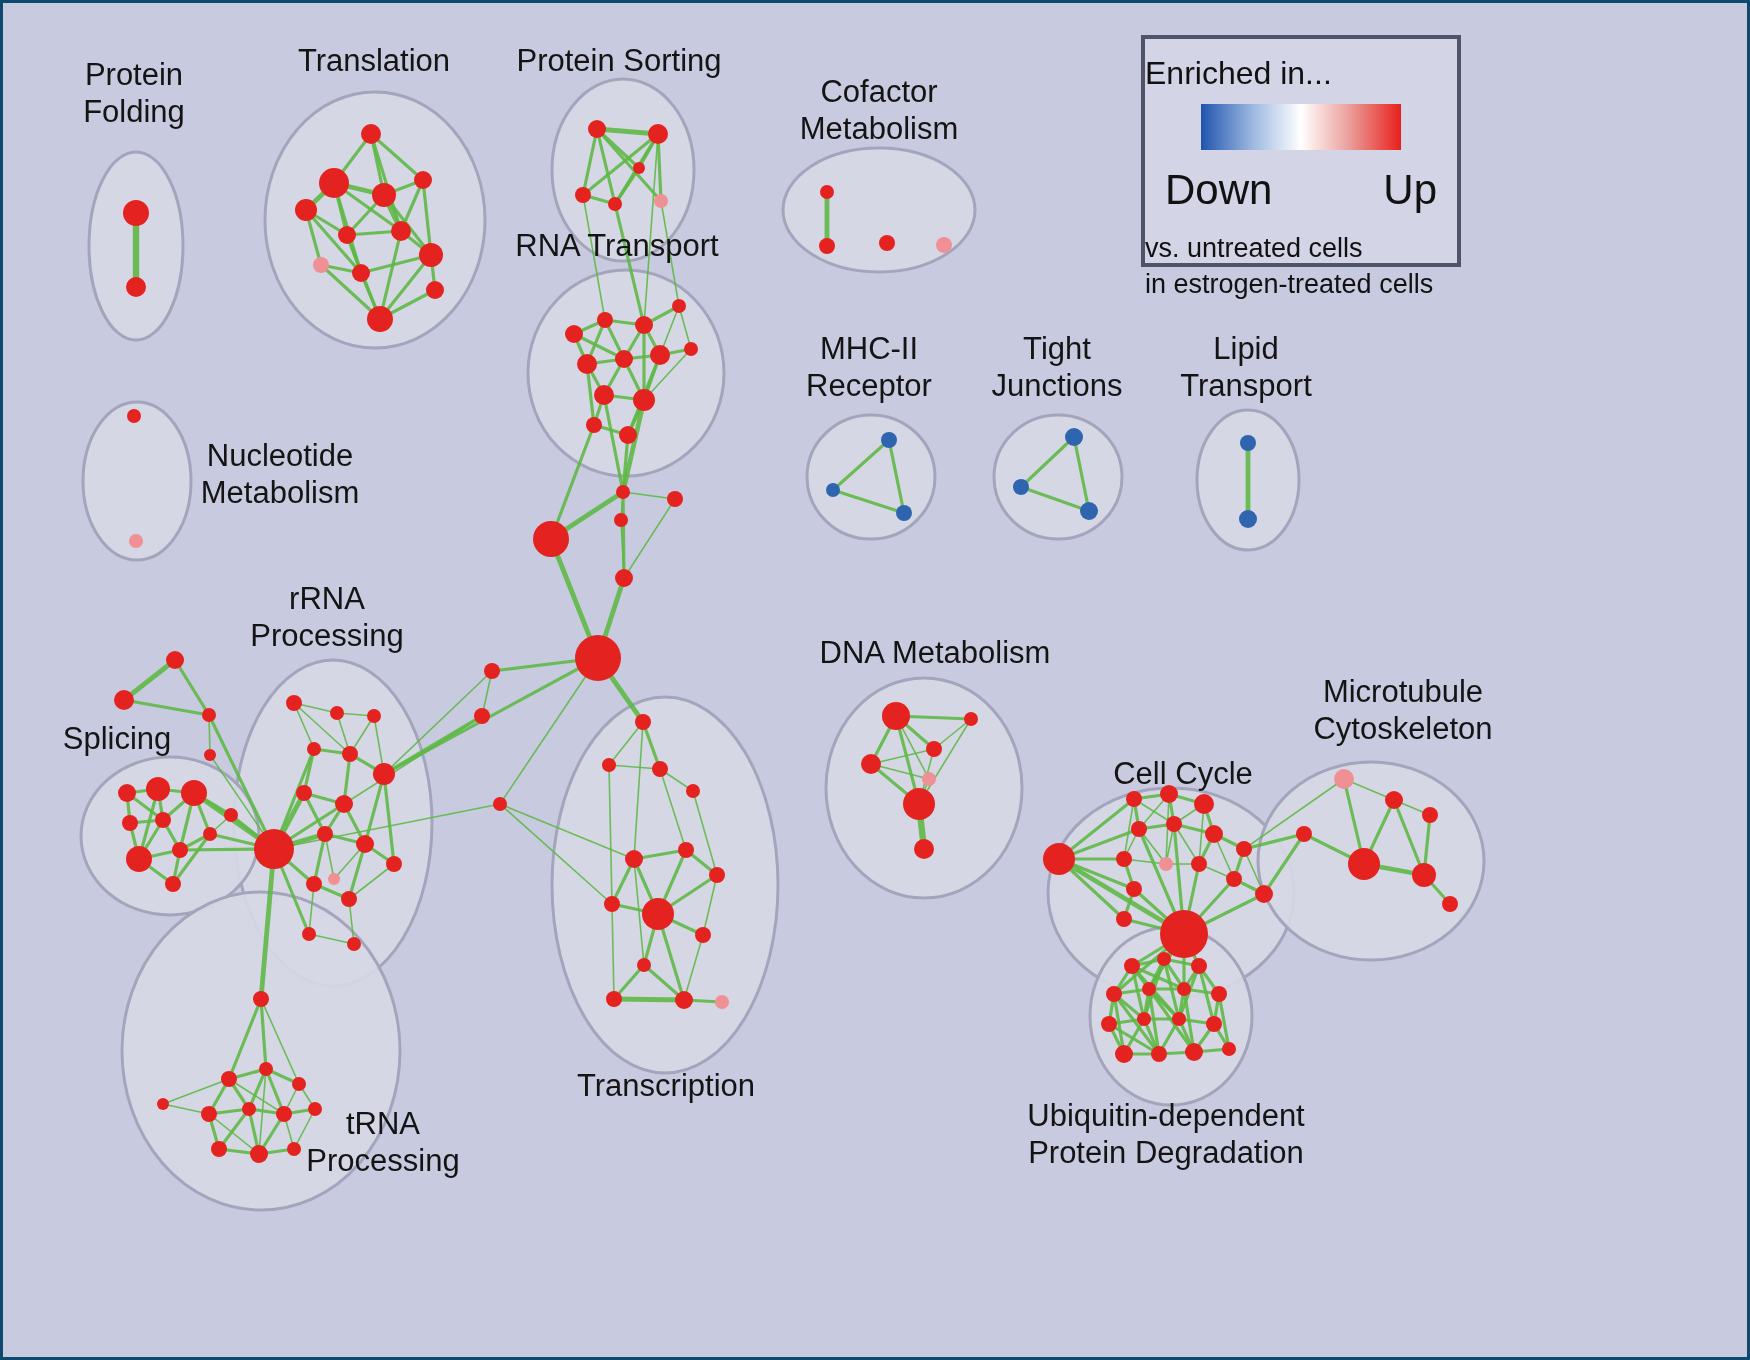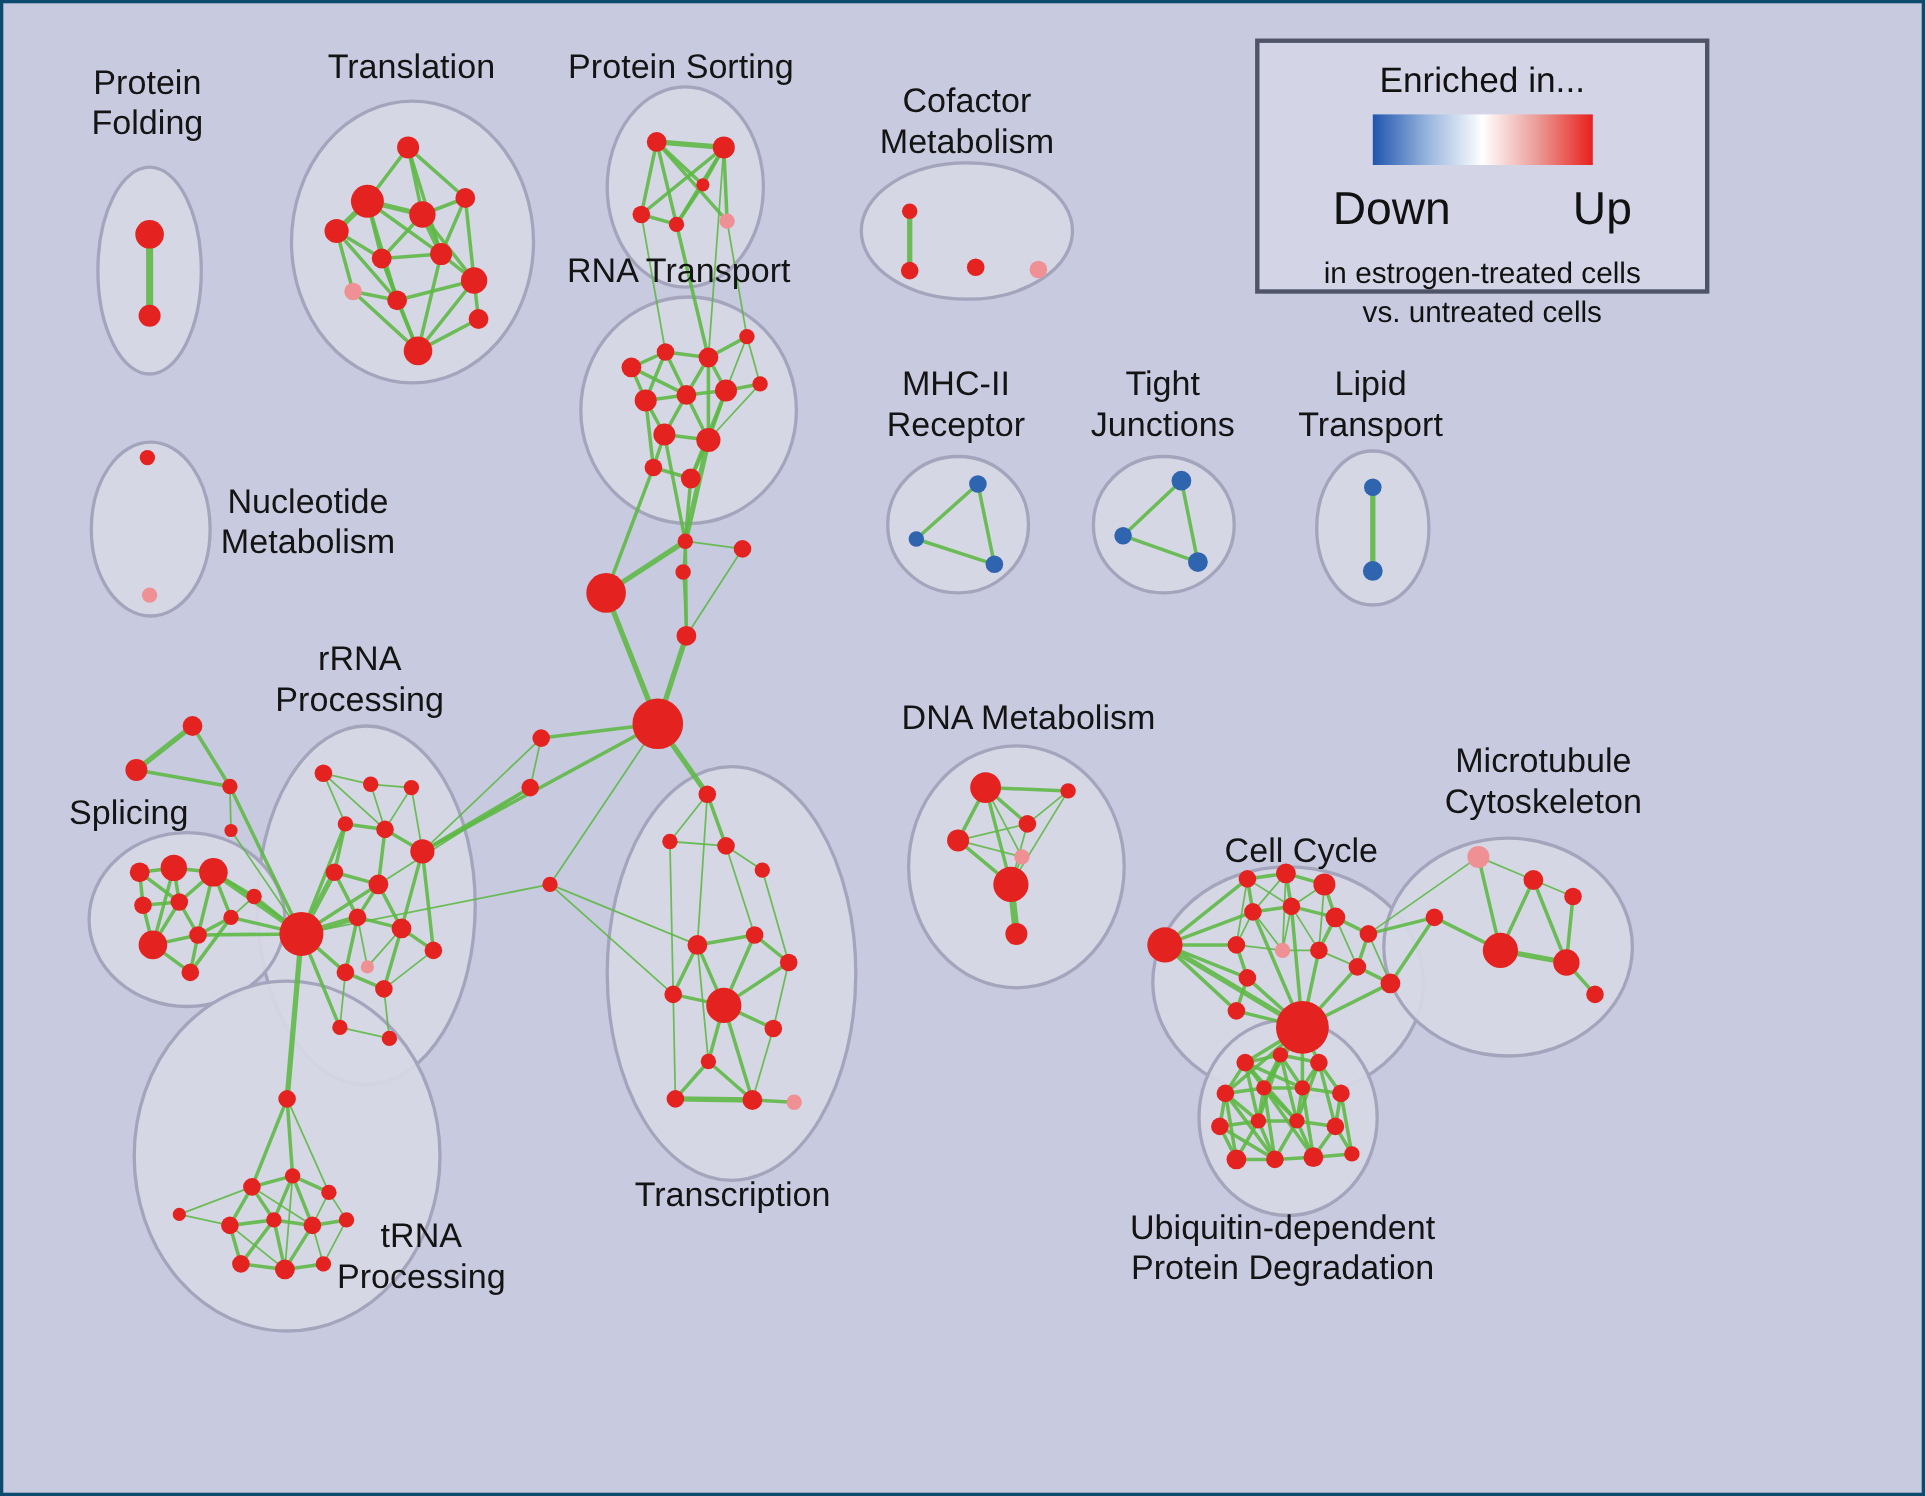--- a/index.html
+++ b/index.html
@@ -23,25 +23,25 @@
   .cluster-label {
     font-size: 31px;
     fill: #141414;
     text-anchor: middle;
     font-family: "Liberation Sans", sans-serif;
   }
   .legend {
     position: absolute;
     left: 1138px;
     top: 32px;
-    width: 413px;
+    width: 320px;
     height: 232px;
     background: #d3d5e6;
     border: 4px solid #4f5468;
-    text-align: center;
+    text-align: left;
     padding-top: 16px;
   }
   .legend-title { font-size: 32px; color: #111; }
   .legend-bar { width: 200px; height: 46px; margin: 12px auto 4px auto; }
   .legend-row {
     display: flex;
     justify-content: space-between;
     width: 272px;
     margin: 16px auto;
     font-size: 42px;
@@ -589,17 +589,17 @@
     </svg>
 
   <div class="legend">
     <div class="legend-title">Enriched in...</div>
     <div class="legend-bar" style="background: linear-gradient(90deg, rgb(32, 85, 174) 0%, rgb(157, 185, 224) 26%, rgb(255, 255, 255) 50%, rgb(235, 159, 155) 74%, rgb(232, 32, 29) 100%);"></div>
     <div class="legend-row">
       <span>Down</span>
       <span>Up</span>
     </div>
     <div class="legend-caption">
+      <div>vs. untreated cells</div>
       <div>in estrogen-treated cells</div>
-      <div>vs. untreated cells</div>
     </div>
   </div>
 </div>
 
 </body></html>

